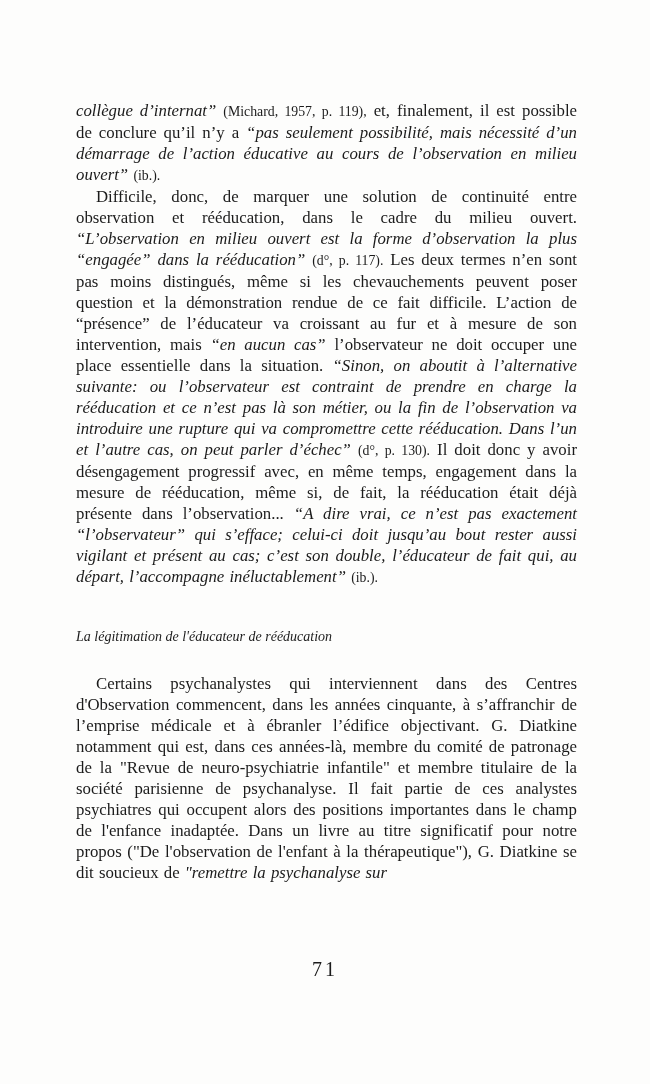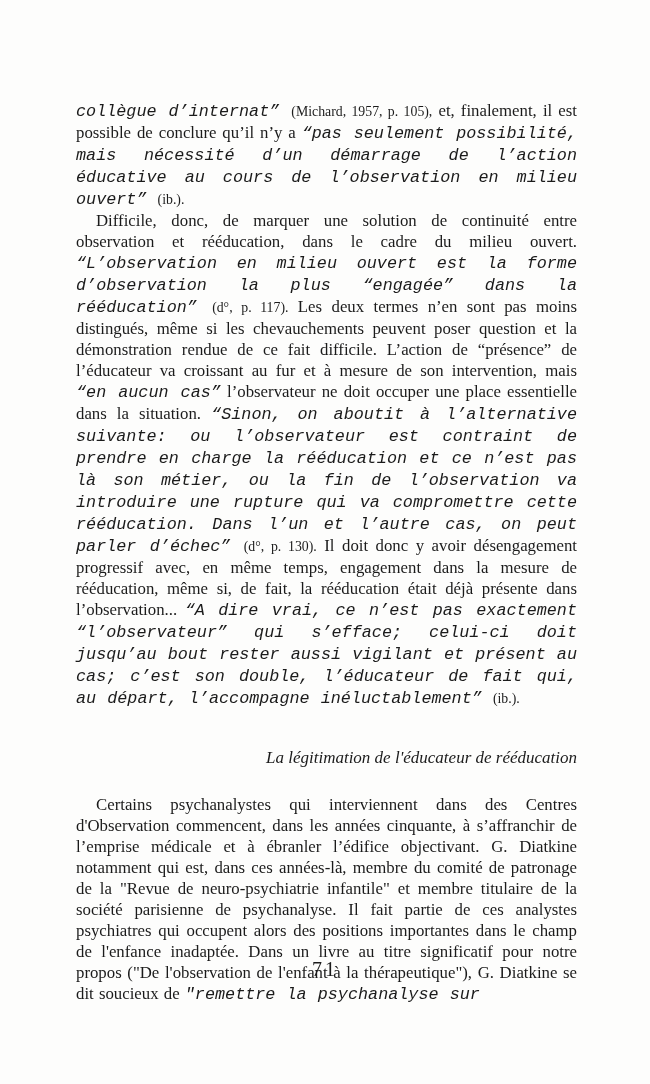--- a/index.html
+++ b/index.html
@@ -29,46 +29,46 @@
     line-height: 21px;
     text-align: justify;
     word-spacing: 1px;
   }
   p.para.indent {
     text-indent: 20px;
   }
   .section-heading {
     font-style: italic;
     font-weight: normal;
-    font-size: 17px;
+    font-size: 14px;
     line-height: 21px;
     margin: 38px 0 26px 0;
-    text-align: right;
+    text-align: left;
   }
   .roman { font-style: normal; }
-  .italic { font-style: italic; font-family: Liberation Mono, monospace; }
+  .italic { font-style: italic; }
   .ref {
     font-style: normal;
     font-size: 13.8px;
   }
   .page-number {
     position: absolute;
     top: 958px;
     left: 0;
     width: 100%;
     text-align: center;
     font-size: 20px;
     letter-spacing: 3px;
     color: #1b1b1b;
   }
 </style>
 </head>
 <body>
 
 <div class="page">
   <div class="text-block">
-      <p class="para"><span class="italic">collègue d’internat” </span><span class="ref">(Michard, 1957, p. 105),</span><span class="roman"> et, finalement, il est possible de conclure qu’il n’y a </span><span class="italic">“pas seulement possibilité, mais nécessité d’un démarrage de l’action éducative au cours de l’observation en milieu ouvert” </span><span class="ref">(ib.).</span></p>
+      <p class="para"><span class="italic">collègue d’internat” </span><span class="ref">(Michard, 1957, p. 119),</span><span class="roman"> et, finalement, il est possible de conclure qu’il n’y a </span><span class="italic">“pas seulement possibilité, mais nécessité d’un démarrage de l’action éducative au cours de l’observation en milieu ouvert” </span><span class="ref">(ib.).</span></p>
       <p class="para indent"><span class="roman">Difficile, donc, de marquer une solution de continuité entre observation et rééducation, dans le cadre du milieu ouvert. </span><span class="italic">“L’observation en milieu ouvert est la forme d’observation la plus “engagée” dans la rééducation” </span><span class="ref">(d°, p. 117).</span><span class="roman"> Les deux termes n’en sont pas moins distingués, même si les chevauchements peuvent poser question et la démonstration rendue de ce fait difficile. L’action de “présence” de l’éducateur va croissant au fur et à mesure de son intervention, mais </span><span class="italic">“en aucun cas”</span><span class="roman"> l’observateur ne doit occuper une place essentielle dans la situation. </span><span class="italic">“Sinon, on aboutit à l’alternative suivante: ou l’observateur est contraint de prendre en charge la rééducation et ce n’est pas là son métier, ou la fin de l’observation va introduire une rupture qui va compromettre cette rééducation. Dans l’un et l’autre cas, on peut parler d’échec” </span><span class="ref">(d°, p. 130).</span><span class="roman"> Il doit donc y avoir désengagement progressif avec, en même temps, engagement dans la mesure de rééducation, même si, de fait, la rééducation était déjà présente dans l’observation... </span><span class="italic">“A dire vrai, ce n’est pas exactement “l’observateur” qui s’efface; celui-ci doit jusqu’au bout rester aussi vigilant et présent au cas; c’est son double, l’éducateur de fait qui, au départ, l’accompagne inéluctablement” </span><span class="ref">(ib.).</span></p>
       <h2 class="section-heading">La légitimation de l'éducateur de rééducation</h2>
       <p class="para indent"><span class="roman">Certains psychanalystes qui interviennent dans des Centres d'Observation commencent, dans les années cinquante, à s’affranchir de l’emprise médicale et à ébranler l’édifice objectivant. G. Diatkine notamment qui est, dans ces années-là, membre du comité de patronage de la "Revue de neuro-psychiatrie infantile" et membre titulaire de la société parisienne de psychanalyse. Il fait partie de ces analystes psychiatres qui occupent alors des positions importantes dans le champ de l'enfance inadaptée. Dans un livre au titre significatif pour notre propos ("De l'observation de l'enfant à la thérapeutique"), G. Diatkine se dit soucieux de </span><span class="italic">"remettre la psychanalyse sur</span></p>
     </div>
   <div class="page-number">71</div>
 </div>
 
 </body></html>

